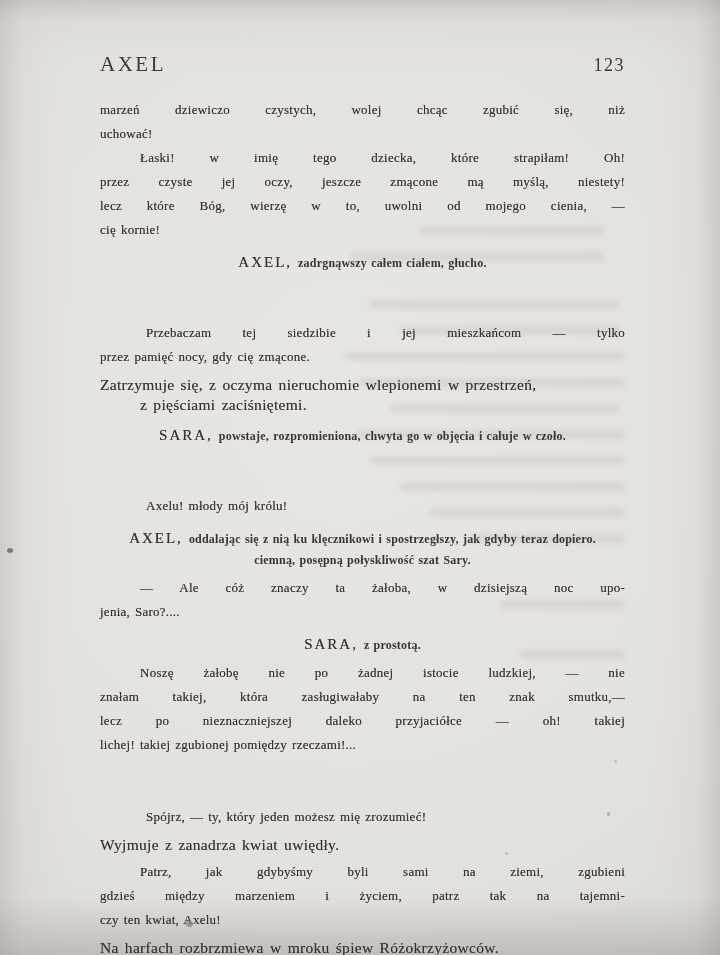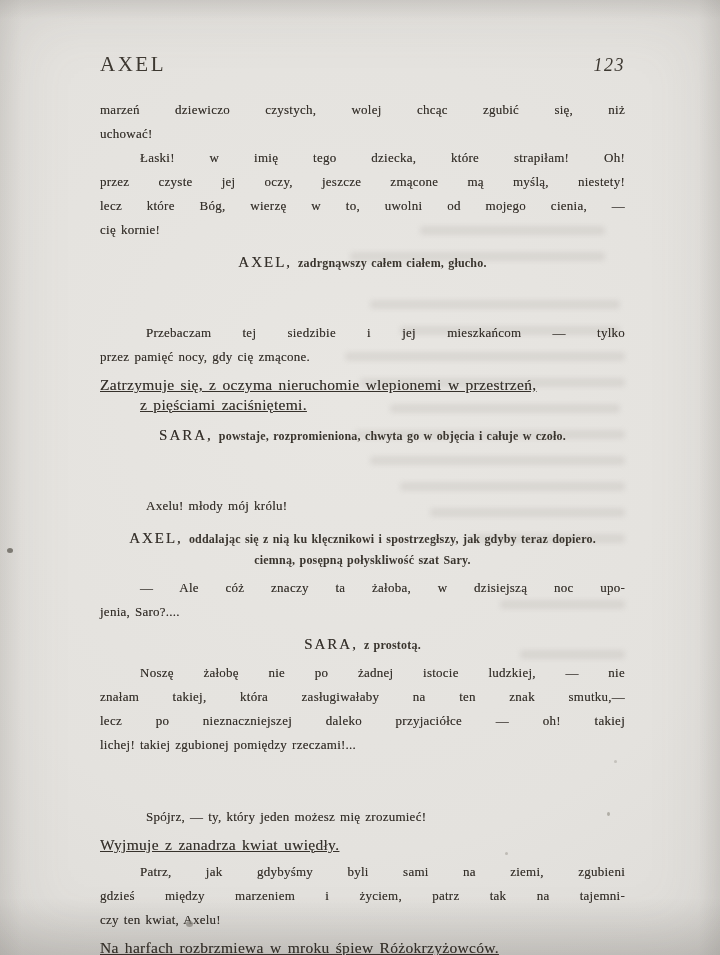--- a/index.html
+++ b/index.html
@@ -32,21 +32,20 @@
     align-items: baseline;
     margin-bottom: 20px;
     height: 26px;
   }
   .running-title {
     font-size: 21px;
     letter-spacing: 2.5px;
     color: #3d3831;
   }
   .page-number {
-    font-style: italic;
     font-size: 18px;
     letter-spacing: 1.5px;
     color: #3d3831;
   }
 
   
   .text-block { position: relative; z-index: 2; }
   .par { margin: 0; }
   .ln {
     font-size: 13px;
@@ -82,21 +81,20 @@
   }
 
   
   .stage-note { margin: 6px 0 5px; }
   .note-ln {
     font-size: 15.5px;
     line-height: 20px;
     letter-spacing: 0.3px;
     word-spacing: 2px;
     text-shadow: 0 0 0.4px rgba(54,49,43,0.5);
-    text-decoration: underline;
   }
   .nhang { padding-left: 40px; }
 
   
   .ghosts { position: absolute; inset: 0; z-index: 1; pointer-events: none; }
   .ghost-line {
     position: absolute;
     height: 9px;
     background: rgba(150,145,137,0.16);
     filter: blur(2.5px);

